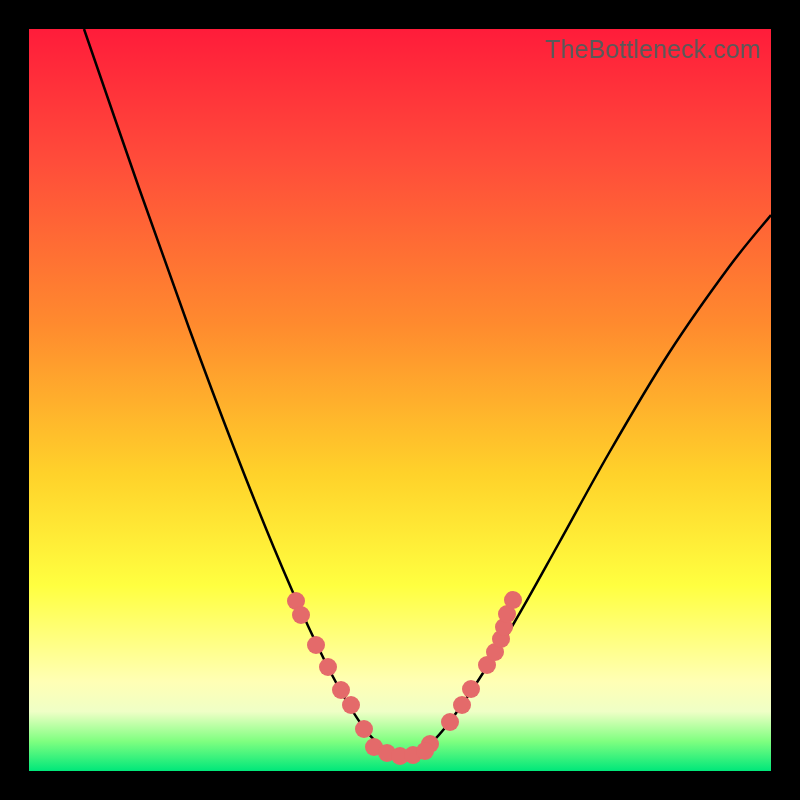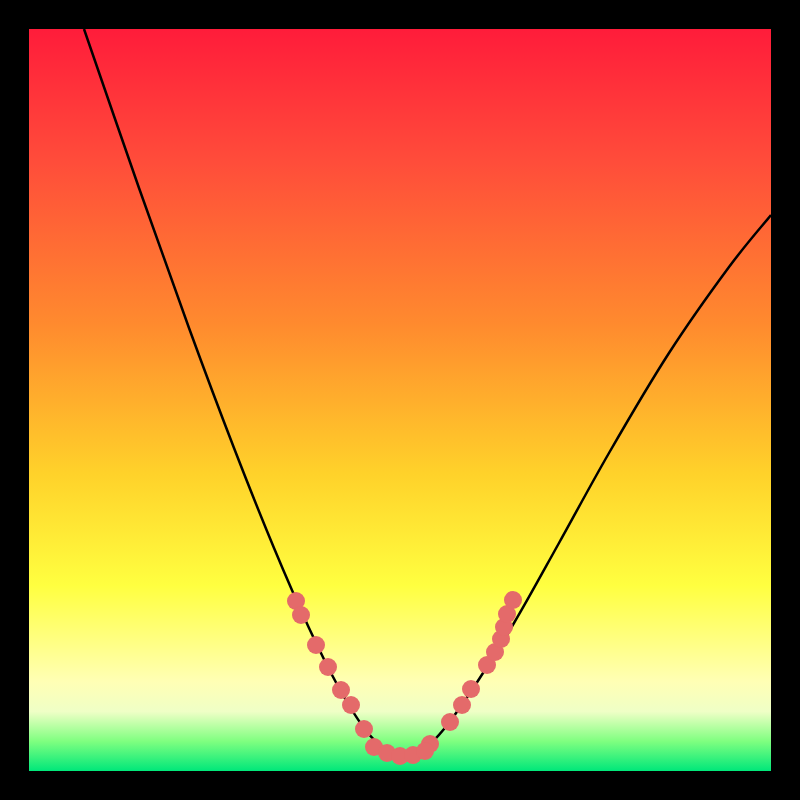--- a/index.html
+++ b/index.html
@@ -50,20 +50,21 @@
   left: 0;
   top: 0;
 }
 </style>
 </head>
 <body>
 
 <div class="frame">
   <div class="plot">
 
+    <div class="watermark">TheBottleneck.com</div>
 
     <svg class="curve" width="742" height="742" viewBox="0 0 742 742">
       <g id="curve-layer">
           <path d="M 55 0 C 64.2 26.5, 92.5 109.2, 110 159 C 127.5 208.8, 144.2 255.7, 160 299 C 175.8 342.3, 190.8 382.3, 205 419 C 219.2 455.7, 232.5 489.0, 245 519 C 257.5 549.0, 269.2 575.7, 280 599 C 290.8 622.3, 300.8 642.3, 310 659 C 319.2 675.7, 327.5 688.8, 335 699 C 342.5 709.2, 349.5 715.5, 355 720 C 360.5 724.5, 363.8 725.0, 368 726 C 372.2 727.0, 375.5 727.0, 380 726 C 384.5 725.0, 389.2 724.3, 395 720 C 400.8 715.7, 406.7 710.3, 415 700 C 423.3 689.7, 433.3 675.7, 445 658 C 456.7 640.3, 470.8 618.0, 485 594 C 499.2 570.0, 514.2 542.3, 530 514 C 545.8 485.7, 561.7 455.7, 580 424 C 598.3 392.3, 620.0 355.0, 640 324 C 660.0 293.0, 683.0 261.0, 700 238 C 717.0 215.0, 735.0 194.7, 742 186" stroke="#000000" stroke-width="2.5" fill="none"></path>
         </g>
       <g id="marker-layer">
           <circle cx="267" cy="572" r="9" fill="#e46a6a"></circle>
           <circle cx="272" cy="586" r="9" fill="#e46a6a"></circle>
           <circle cx="287" cy="616" r="9" fill="#e46a6a"></circle>
           <circle cx="299" cy="638" r="9" fill="#e46a6a"></circle>

